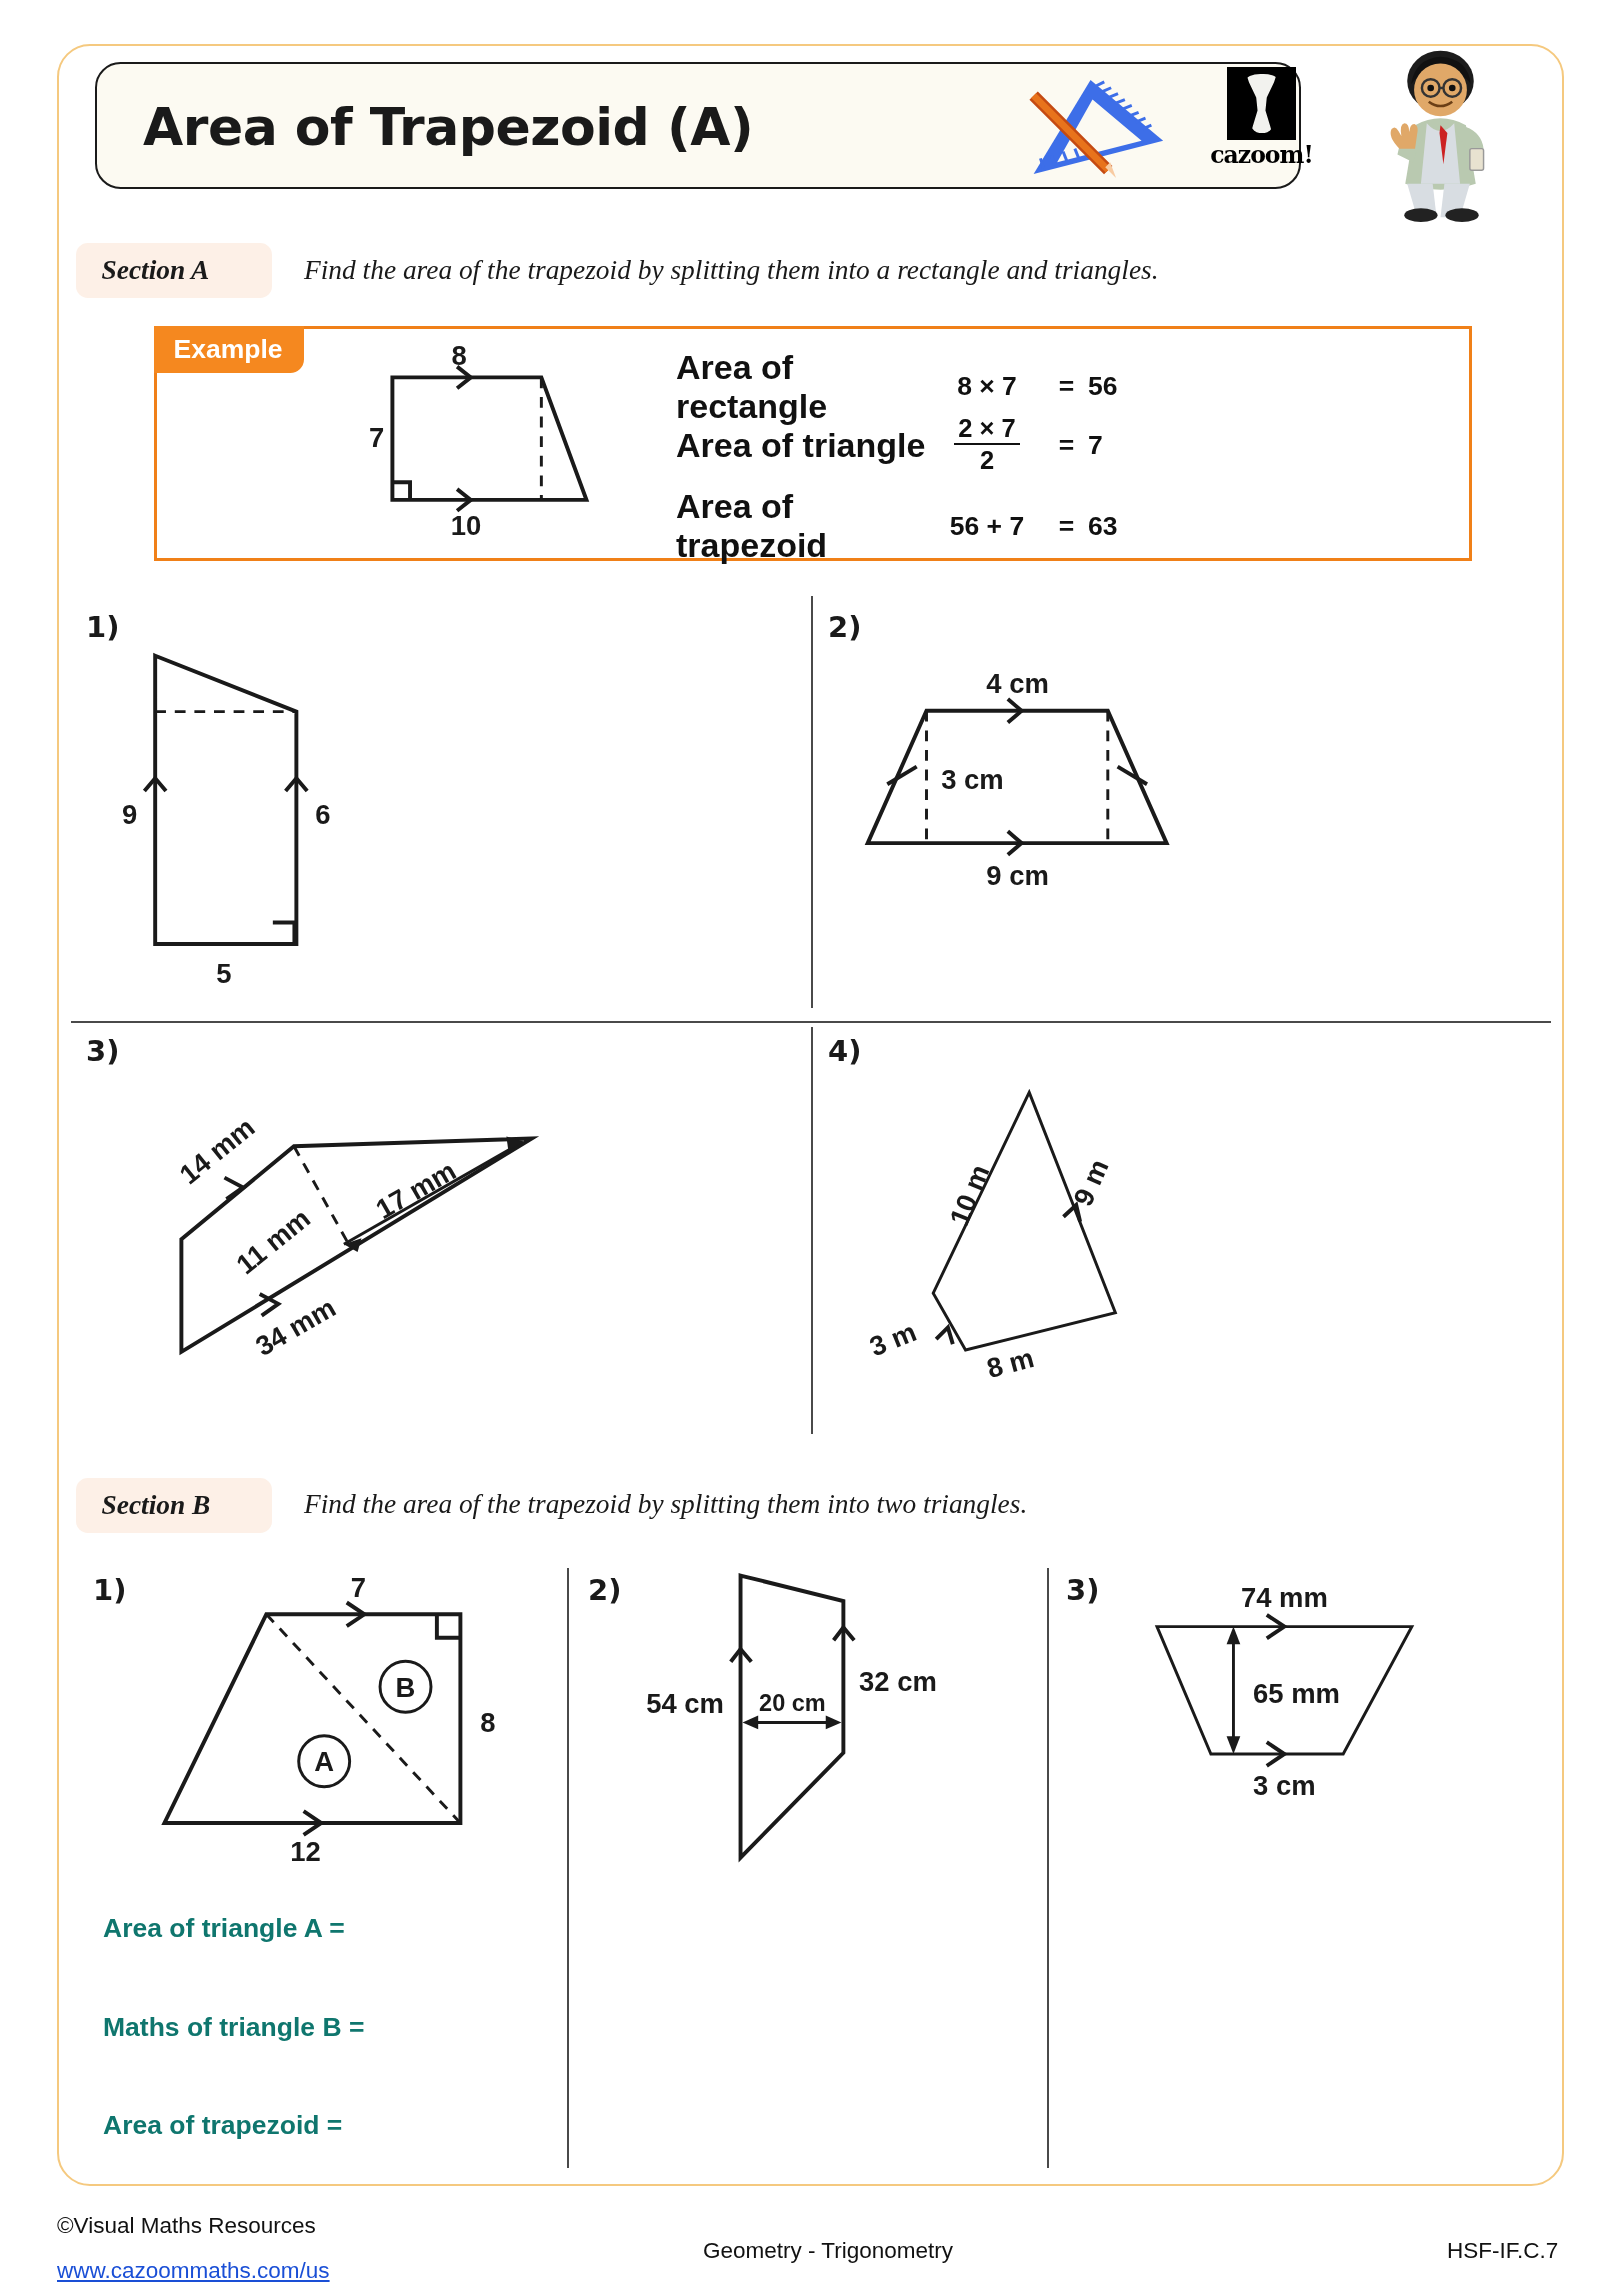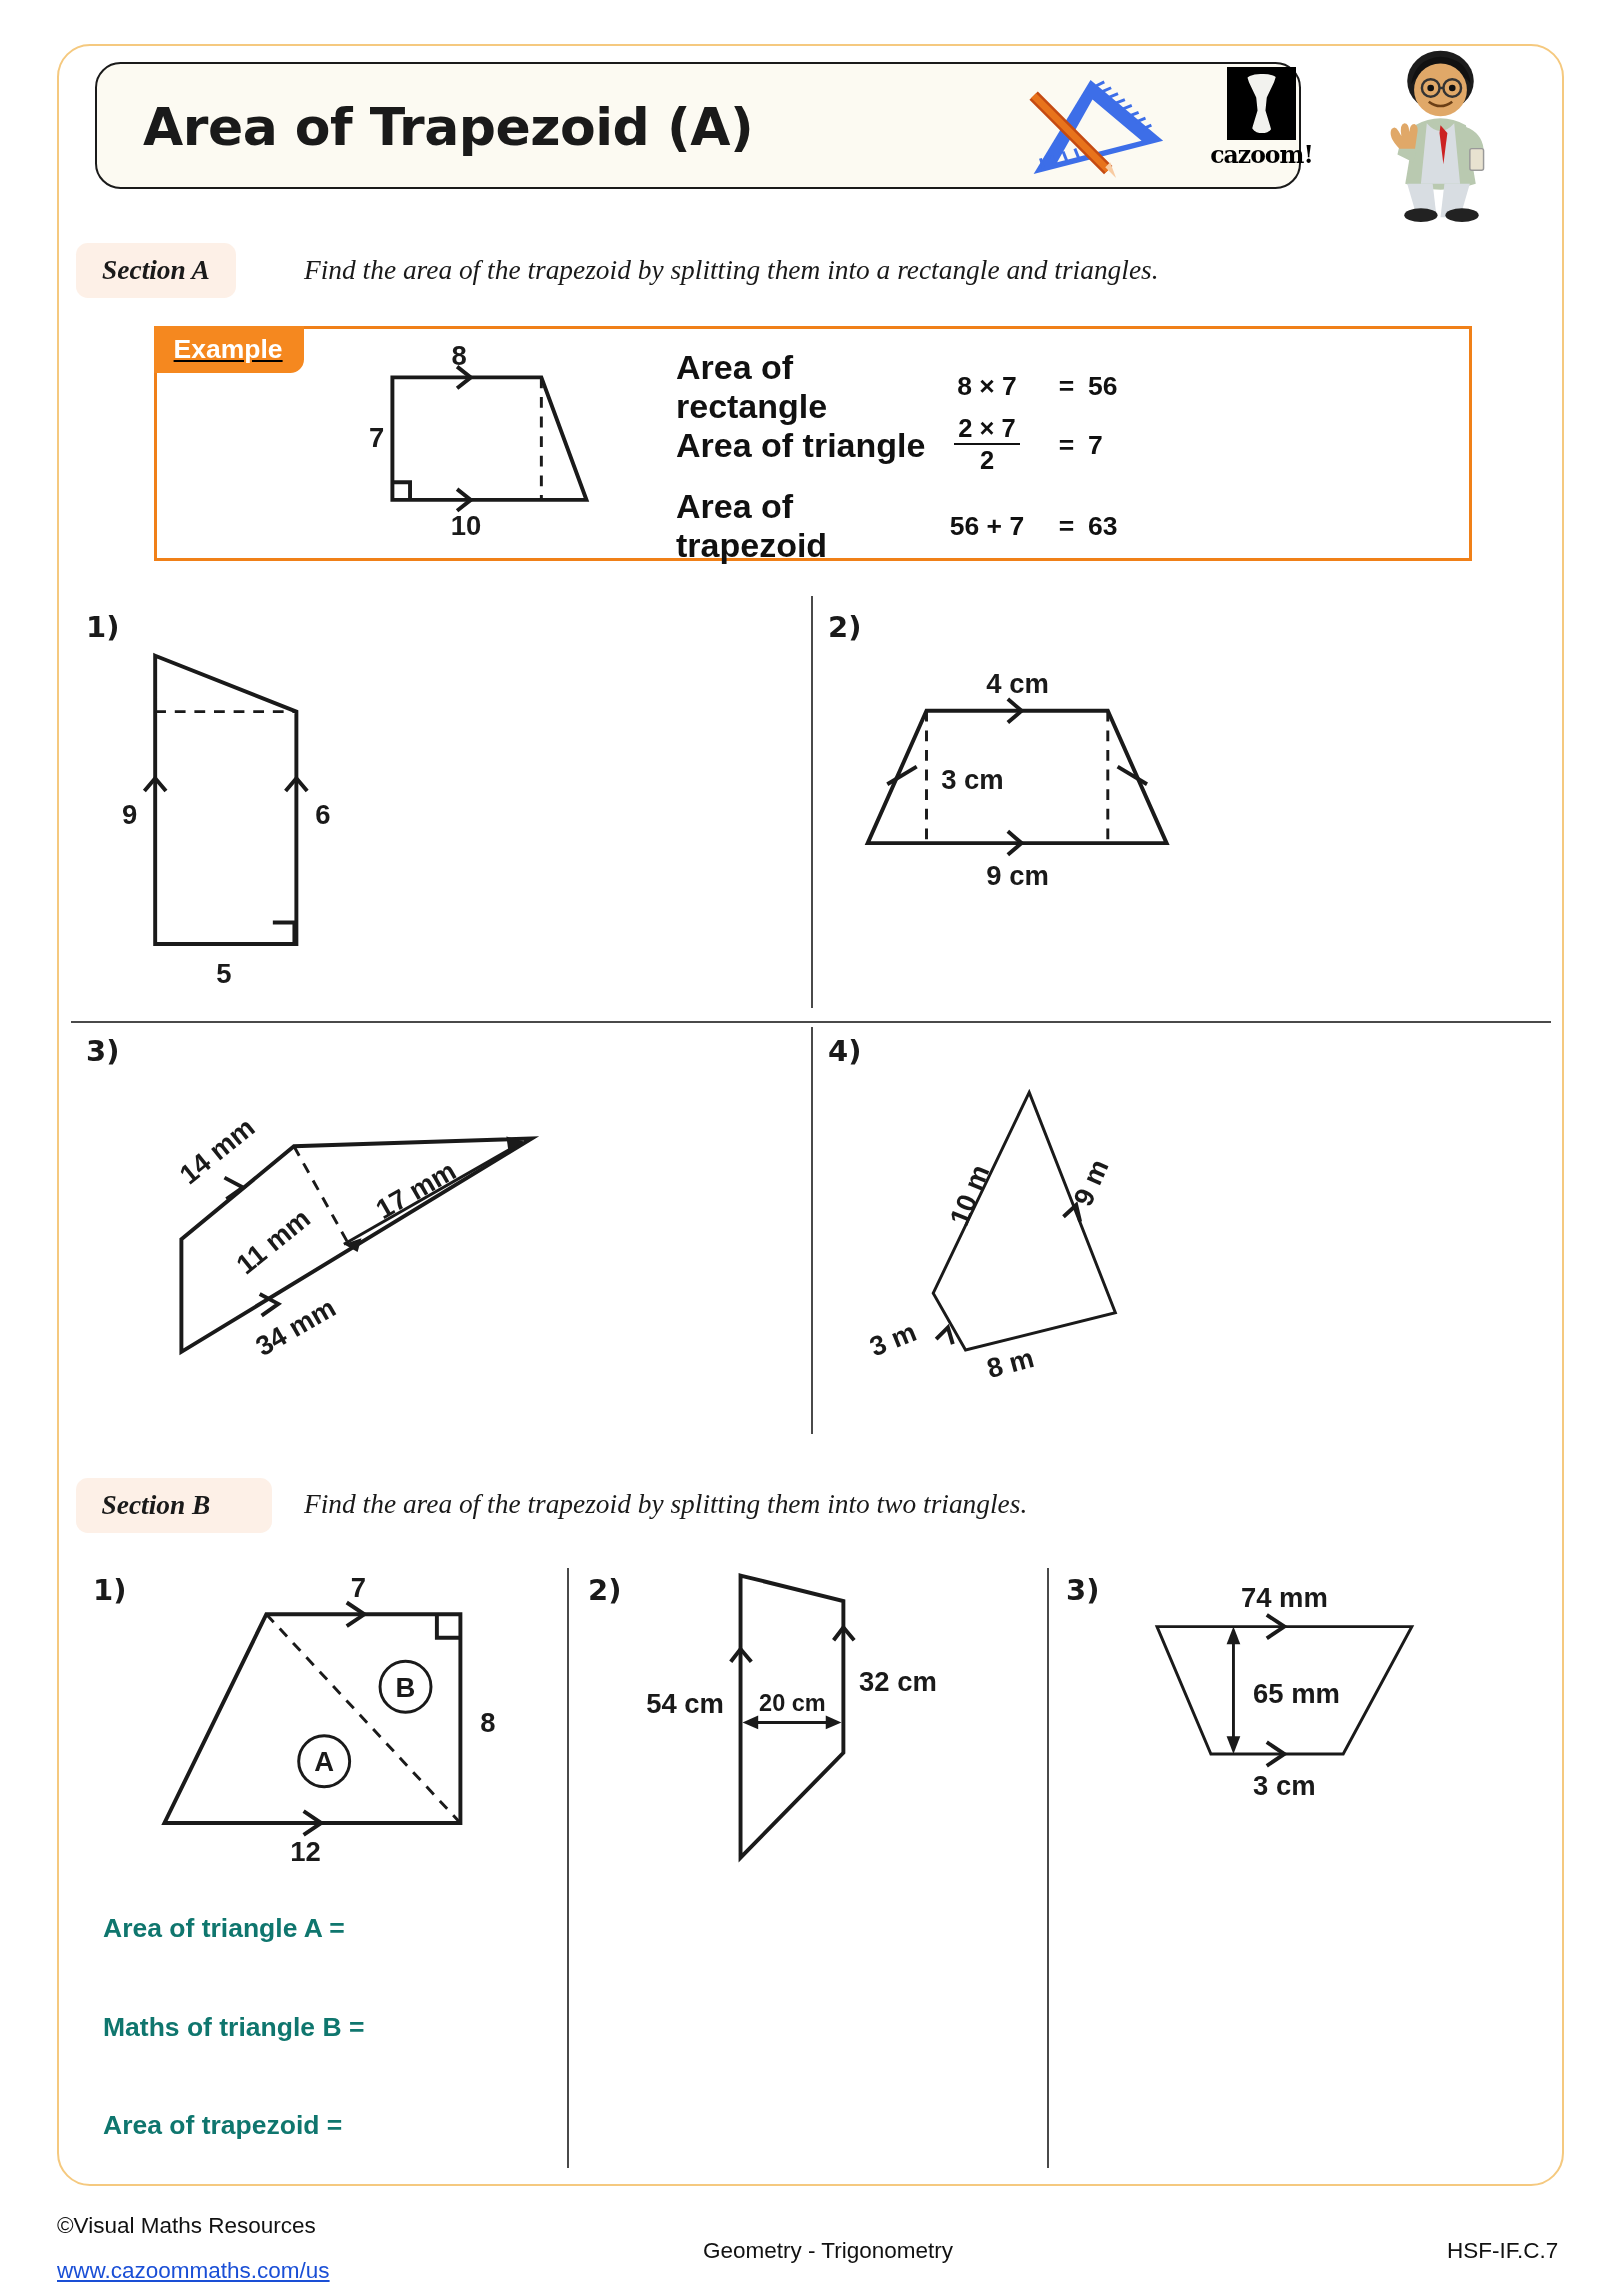--- a/index.html
+++ b/index.html
@@ -67,21 +67,21 @@
   
   .example-box {
     position:absolute; left:154px; top:326px;
     width:1318px; height:235px;
     border:3.9px solid #f08018; background:#ffffff;
   }
   .example-tag {
     position:absolute; left:154px; top:326px;
     height:47px; background:#f5881f;
     border-radius:0 0 13.7px 0;
-    display:flex; align-items:center; padding:0 21.6px 0 19.6px;text-decoration:underline;
+    display:flex; align-items:center; padding:0 21.6px 0 19.6px;
   }
   .example-tag span { color:#fff; font-size:26.5px; font-weight:bold; }
 
   .eq-wrap { position:absolute; left:676px; top:363px; width:549px; }
   .eq-row { display:flex; align-items:center; height:47px; }
   .eq-label { width:253px; font-size:34px; font-weight:bold; color:#111; }
   .eq-expr  { width:116px; font-size:26.5px; font-weight:bold; color:#111; text-align:center; }
   .eq-eqsign{ width:43px;  font-size:26.5px; font-weight:bold; color:#111; text-align:center; }
   .eq-val   { font-size:26.5px; font-weight:bold; color:#111; }
   .frac { display:inline-block; text-align:center; line-height:1.05; }
@@ -172,21 +172,21 @@
   <path d="M44 90 q-16 12 -18 28 l16 8 q4 -18 12 -26z" fill="#b9c9b0"></path>
   <path d="M96 90 q16 6 18 22 l-16 6 q-4 -14 -12 -20z" fill="#b9c9b0"></path>
   <path d="M28 112 q-12 -12 -8 -20 q4 -4 7 2 l3 5 q-2 -12 3 -13 q5 0 5 9 q1 -9 6 -8 q4 2 2 11 l-2 14z" fill="#e0a868"></path>
   <rect x="100" y="112" width="14" height="22" rx="2" fill="#e8e2d0" stroke="#999" stroke-width="1.5"></rect>
   <path d="M36 148 l10 34 h20 l-4 -34z" fill="#d8dde2"></path>
   <path d="M74 148 l-4 34 h20 l10 -34z" fill="#d8dde2"></path>
   <ellipse cx="50" cy="180" rx="17" ry="7" fill="#222"></ellipse>
   <ellipse cx="92" cy="180" rx="17" ry="7" fill="#222"></ellipse>
 </svg>
 
-<div class="section-pill" style="left:76px; top:243px; width:160px;justify-content:center;">
+<div class="section-pill" style="left:76px; top:243px; width:196px;">
   <span>Section A</span>
 </div>
 <div class="section-instr" style="left:304px; top:255px;">Find the area of the trapezoid by splitting them into a rectangle and triangles.</div>
 
 <div class="example-box"></div>
 <div class="example-tag">
   <span>Example</span>
 </div>
 
 <svg style="position:absolute; left:363px; top:343px;" width="294" height="206" viewBox="0 0 300 210">

